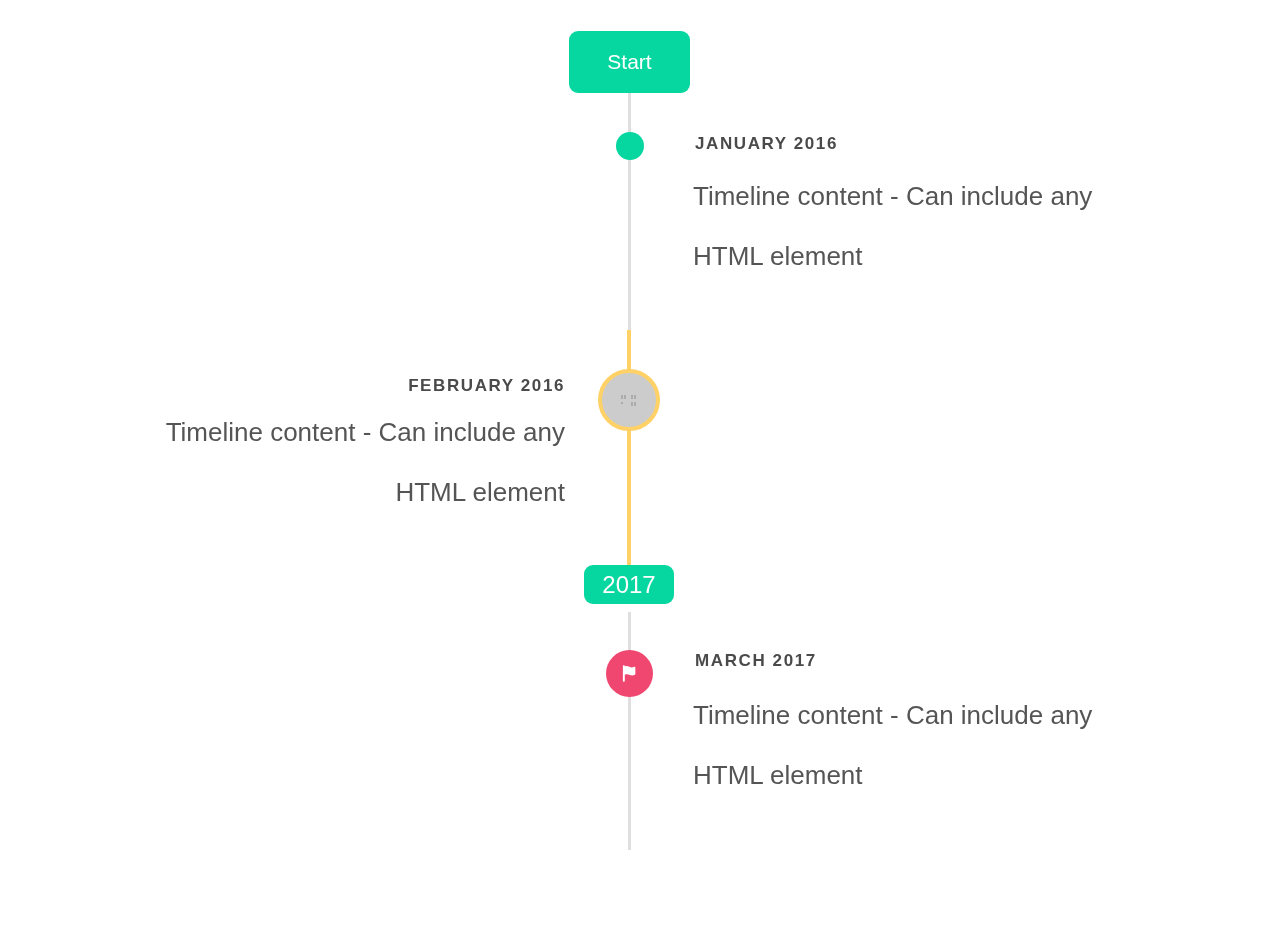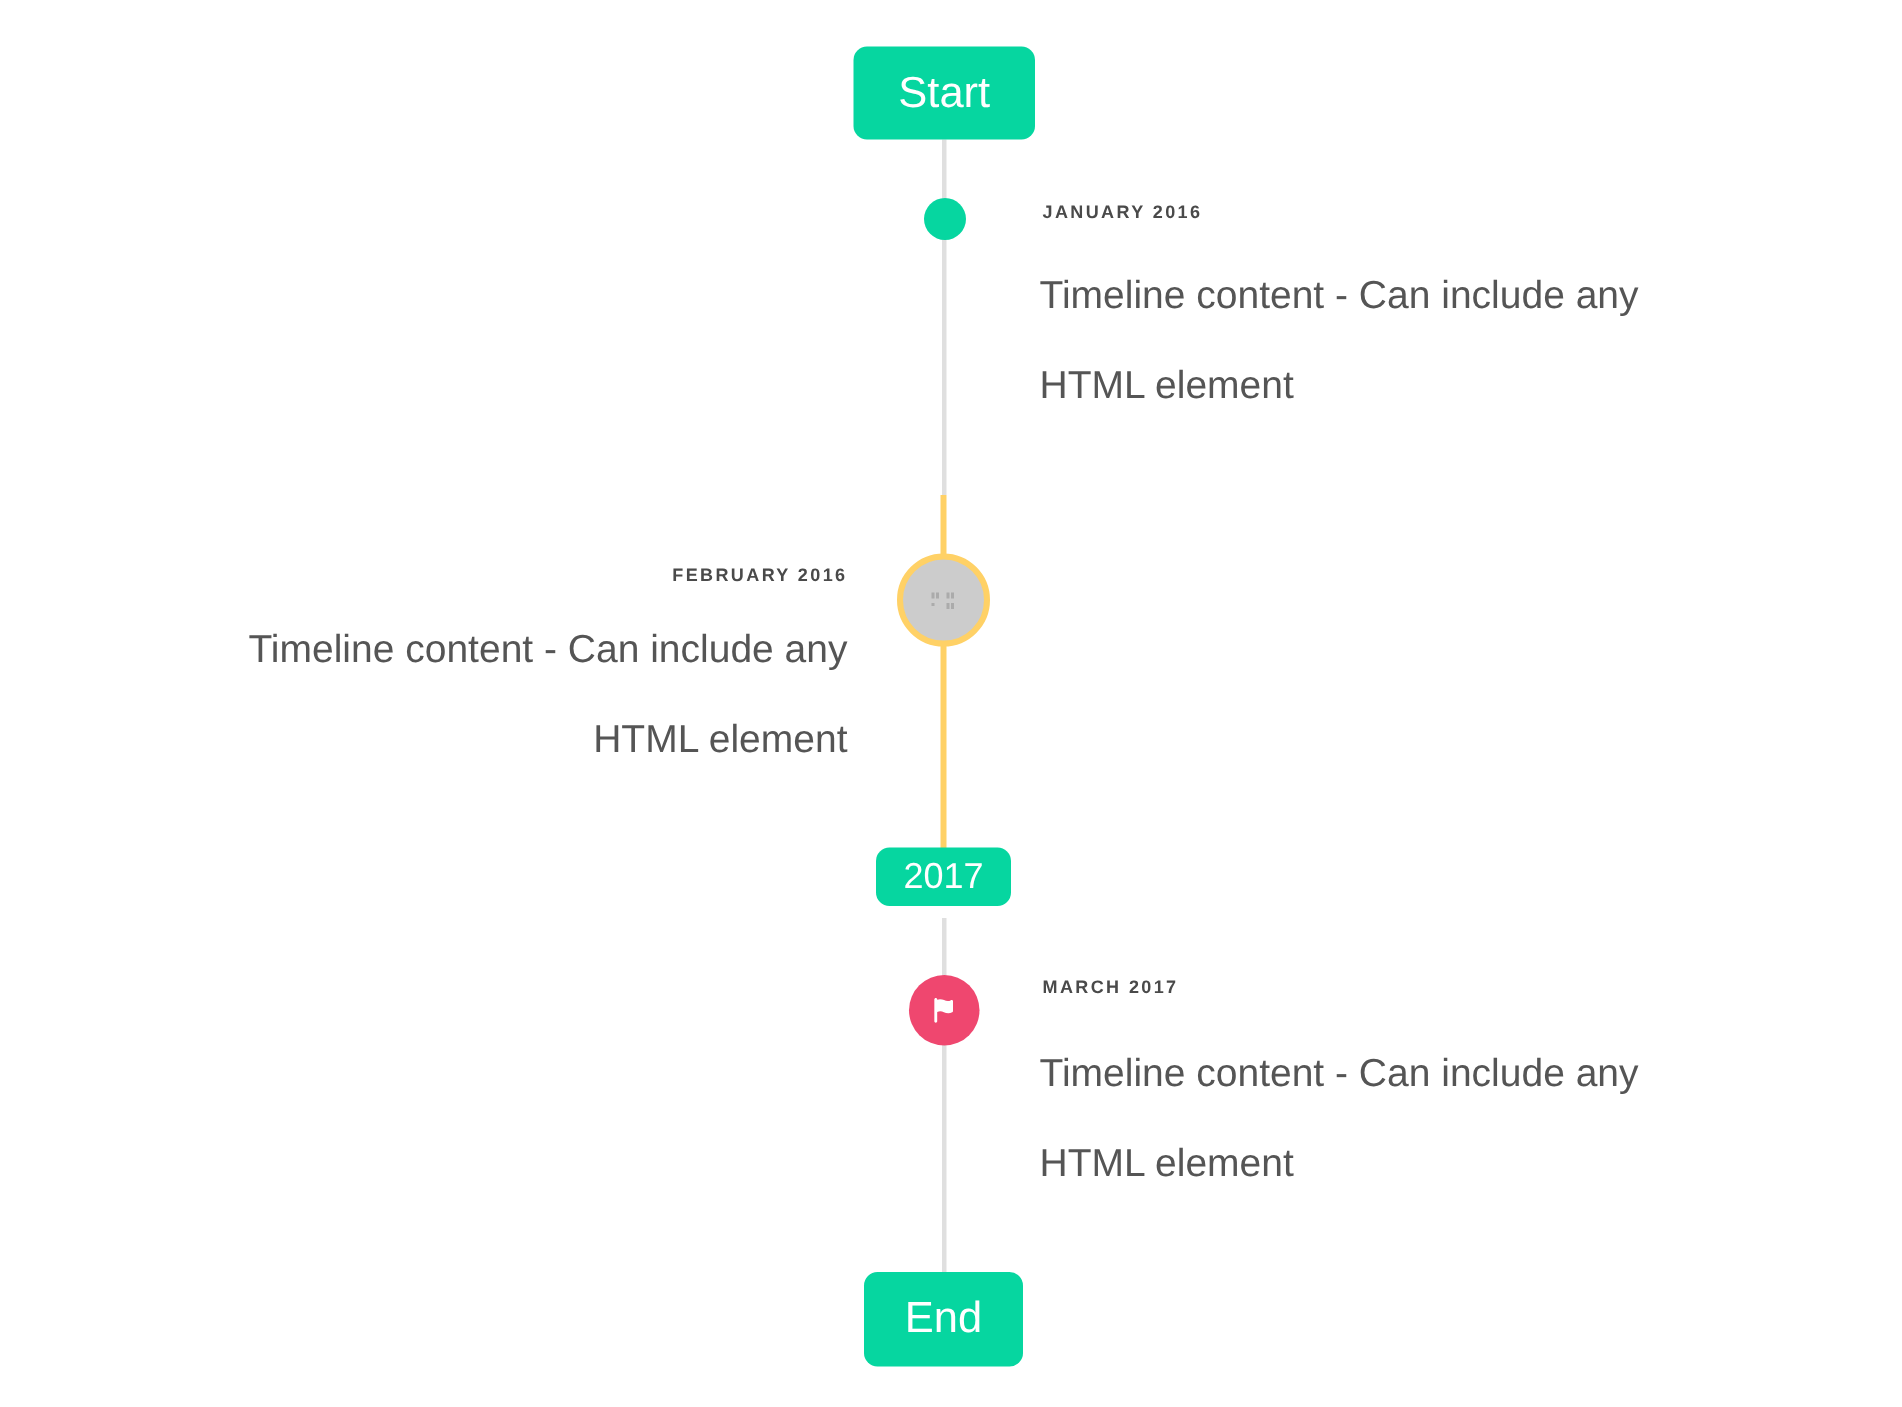--- a/index.html
+++ b/index.html
@@ -34,21 +34,21 @@
   .badge {
     position: absolute;
     background: var(--accent, #06D6A0);
     color: #ffffff;
     border-radius: 9px;
     display: flex;
     align-items: center;
     justify-content: center;
     font-weight: 400;
   }
-  .badge-start { left: 569px; top: 31px;  width: 121px; height: 62px; font-size: 29px; }
+  .badge-start { left: 569px; top: 31px;  width: 121px; height: 62px; font-size: 21px; }
   .badge-year  { left: 584px; top: 565px; width: 90px;  height: 39px; font-size: 24px; }
   .badge-end   { left: 576px; top: 848px; width: 106px; height: 63px; font-size: 29px; }
 
   
   .marker-dot {
     position: absolute;
     left: 616px; top: 132px;
     width: 28px; height: 28px;
     border-radius: 50%;
     background: var(--accent, #06D6A0);
@@ -72,21 +72,21 @@
     border-radius: 50%;
     background: var(--marker_red, #EF476F);
     display: flex;
     align-items: center;
     justify-content: center;
   }
 
   
   .event-title {
     position: absolute;
-    font-size: 12px;
+    font-size: 17px;
     font-weight: 700;
     letter-spacing: 1.6px;
     color: #4a4a4a;
     white-space: nowrap;
   }
   .event-content {
     position: absolute;
     width: 470px;
     font-size: 26px;
     line-height: 60px;
@@ -108,23 +108,20 @@
 
   <div class="line-seg seg-top"></div>
   <div class="line-seg seg-yellow"></div>
   <div class="line-seg seg-mid"></div>
 
   <div class="badge badge-start">
     <span>Start</span>
   </div>
   <div class="badge badge-year">
     <span>2017</span>
-  </div>
-  <div class="badge badge-end">
-    <span>End</span>
   </div>
 
   <div class="marker-dot"></div>
   <div class="event-title jan-title">JANUARY 2016</div>
   <div class="event-content jan-content">Timeline content - Can include any HTML element</div>
 
   <div class="marker-circle">
     <span class="icon-wrap">
       <svg width="18" height="13" viewBox="0 0 18 13" aria-hidden="true">
         <g fill="#a6a6a6" opacity="0.85">

